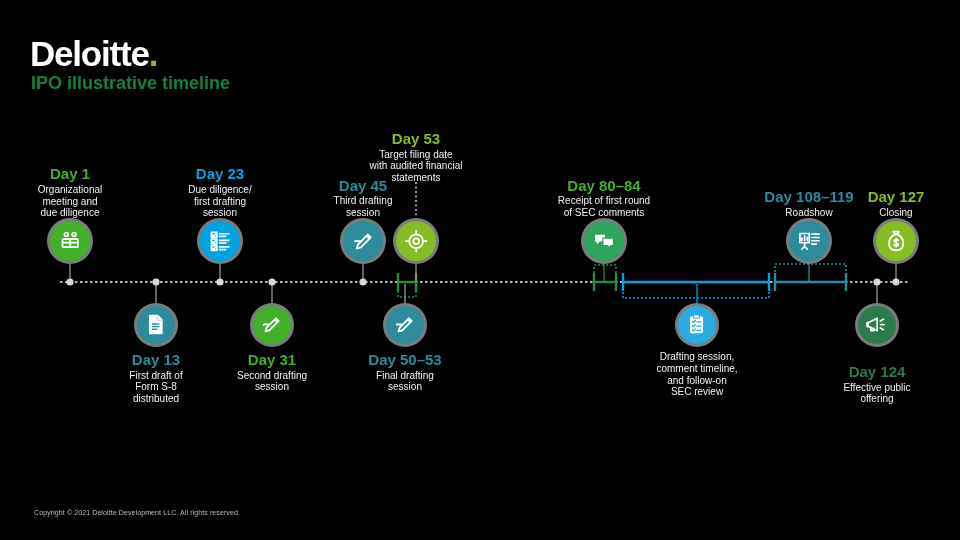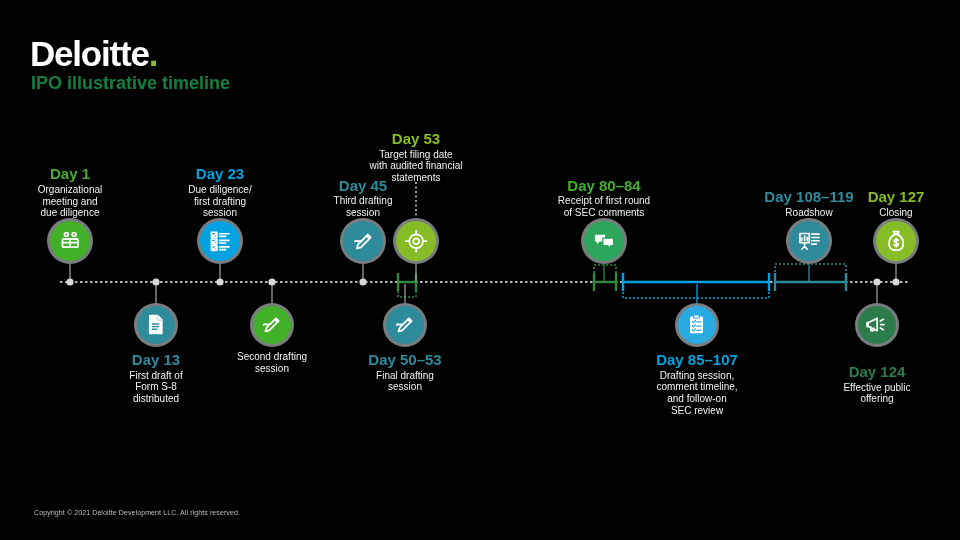--- a/index.html
+++ b/index.html
@@ -146,20 +146,21 @@
           <svg viewBox="0 0 24 24" width="25.080000000000002" height="25.080000000000002">
             <g fill="none" stroke="#fff" stroke-width="1.7" stroke-linecap="round" stroke-linejoin="round">
       <path d="M6.2 18.6l1.1-3.6L16.2 6l2.6 2.6-8.9 9z"></path>
       <path d="M15.1 7.1l2.6 2.6"></path>
       <path d="M4.5 12.2c1.4-1.5 2.9.9 4.3-.6"></path>
             </g>
           </svg>
         </div>
       </div>
       <div class="lbl" style="width: 160px; left: 192px; top: 351px;">
+        <span class="day" style="color: rgb(67, 176, 42);">Day 31</span>
         <span class="desc">Second drafting</span>
         <span class="desc">session</span>
       </div>
       <div class="circle-wrap" style="left: 340px; top: 218px; width: 46px; height: 46px;">
         <div class="circle-inner" style="width: 40px; height: 40px; background: rgb(46, 139, 155);">
           <svg viewBox="0 0 24 24" width="26.400000000000002" height="26.400000000000002">
             <g fill="none" stroke="#fff" stroke-width="1.7" stroke-linecap="round" stroke-linejoin="round">
       <path d="M6.2 18.6l1.1-3.6L16.2 6l2.6 2.6-8.9 9z"></path>
       <path d="M15.1 7.1l2.6 2.6"></path>
       <path d="M4.5 12.2c1.4-1.5 2.9.9 4.3-.6"></path>
@@ -229,21 +230,20 @@
       <g fill="none" stroke="#29ABE2" stroke-width="1.25" stroke-linecap="round" stroke-linejoin="round">
         <path d="M8.1 9.2l1 1 1.8-2.1M12.2 9.5h4"></path>
         <path d="M8.1 13.2l1 1 1.8-2.1M12.2 13.5h4"></path>
         <path d="M8.1 17.2l1 1 1.8-2.1M12.2 17.5h4"></path>
               </g>
             </g>
           </svg>
         </div>
       </div>
       <div class="lbl" style="width: 160px; left: 617px; top: 351px;">
-        <span class="day" style="color: rgb(0, 163, 224);">Day 85–107</span>
         <span class="desc">Drafting session,</span>
         <span class="desc">comment timeline,</span>
         <span class="desc">and follow-on</span>
         <span class="desc">SEC review</span>
       </div>
       <div class="circle-wrap" style="left: 786px; top: 218px; width: 46px; height: 46px;">
         <div class="circle-inner" style="width: 40px; height: 40px; background: rgb(46, 139, 155);">
           <svg viewBox="0 0 24 24" width="26.400000000000002" height="26.400000000000002">
             <g fill="none" stroke="#fff" stroke-width="1.5" stroke-linecap="round" stroke-linejoin="round">
       <rect x="3.6" y="5" width="8.4" height="8.4"></rect>

